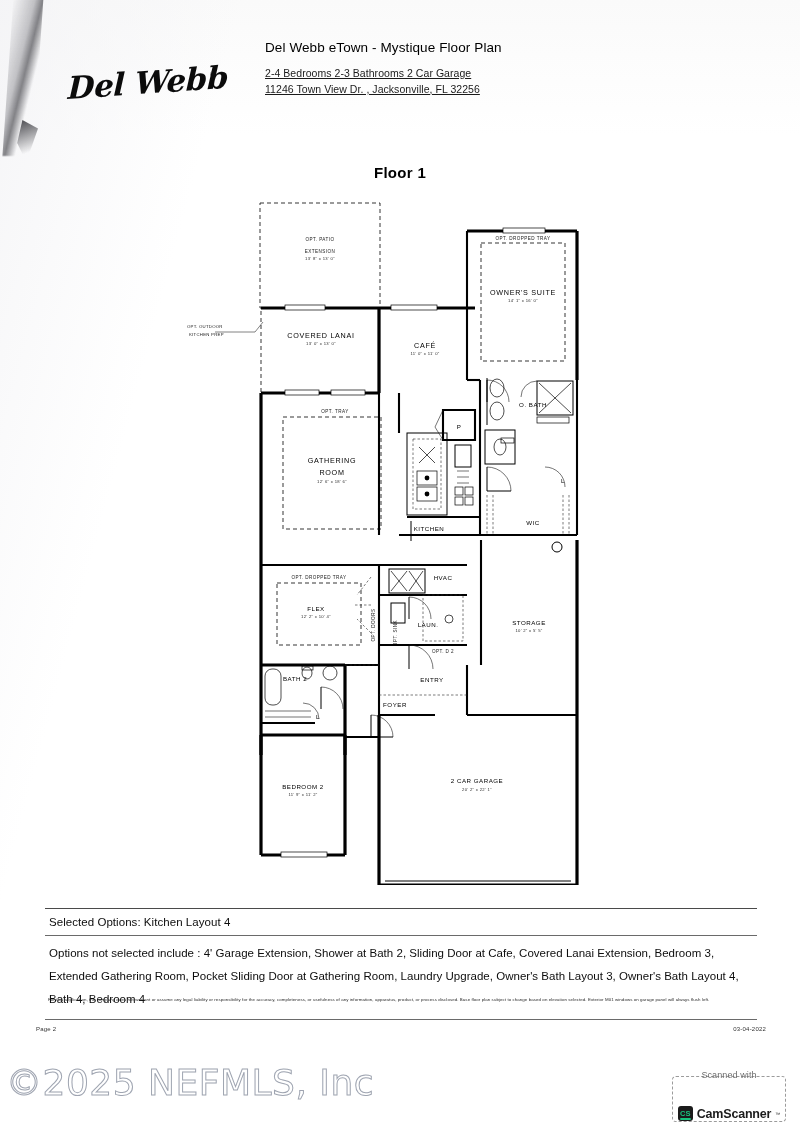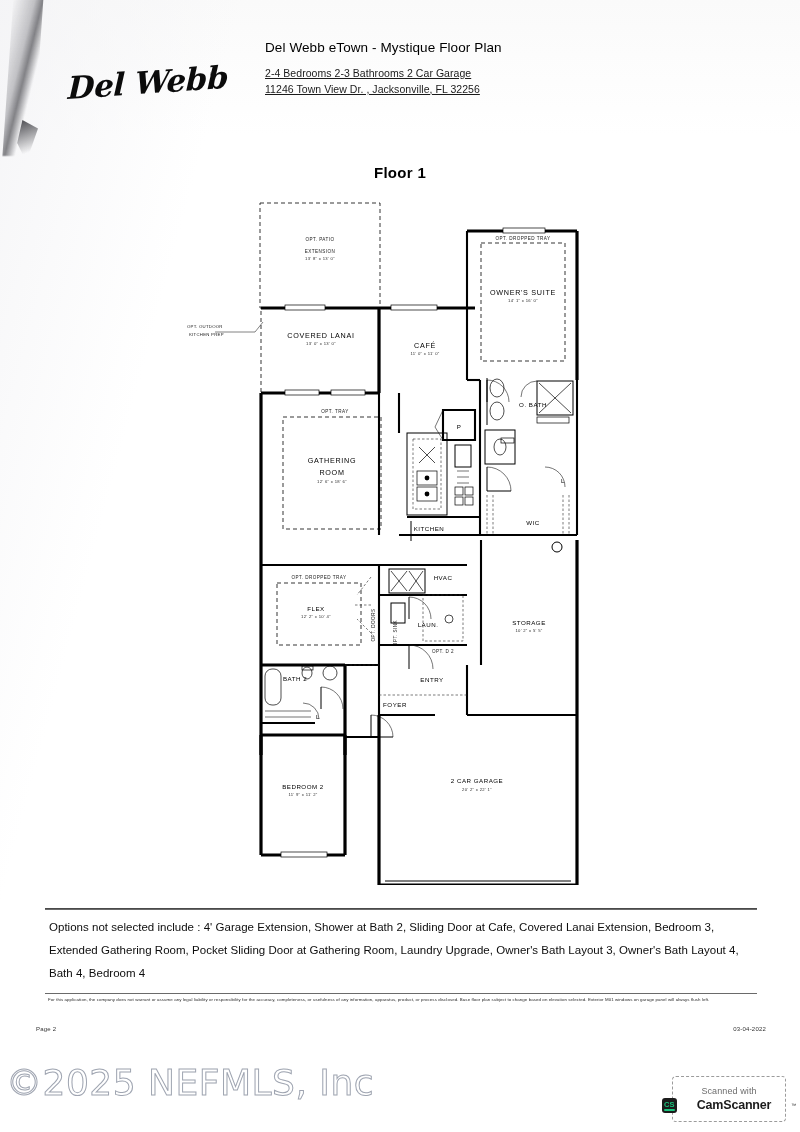--- a/index.html
+++ b/index.html
@@ -190,32 +190,33 @@
   #camscanner {
     position: absolute;
     left: 672px; top: 1076px;
     width: 112px; height: 44px;
     border: 1px dashed #9b9b9b;
     border-radius: 4px;
     background: #fff;
     display: flex;
     flex-direction: column;
     align-items: center;
-    justify-content: center;
+    justify-content: flex-end;
   }
   #cs-top {
     font-size: 9px;
     color: #6d6d6d;
     margin-bottom: 2px;
     letter-spacing: 0.1px;
   }
   #cs-bottom {
     display: flex;
     align-items: center;
-    gap: 20px;
+    gap: 4px;
+    margin-top: 24px;
   }
   #cs-logo {
     width: 15px; height: 15px;
     background: #1b1b1b;
     border-radius: 3px;
     position: relative;
     display: flex;
     align-items: center;
     justify-content: center;
   }
@@ -486,20 +487,21 @@
       <path class="wall-med" d="M194 258 L194 340"></path>
       <path class="wall-med" d="M214 198 L214 238"></path>
       <path class="wall-med" d="M295 185 L282 185"></path>
       <path class="dash-fine" d="M160 470 L194 470"></path>
       <path class="dash-fine" d="M194 500 L282 500"></path>
     </svg>
   </div>
 
   <div id="options-block">
     <div class="rule"></div>
+    <div id="selected-options">Selected Options: Kitchen Layout 4</div>
     <div class="rule thin"></div>
     <div id="not-selected">Options not selected include : 4' Garage Extension, Shower at Bath 2, Sliding Door at Cafe, Covered Lanai Extension, Bedroom 3, Extended Gathering Room, Pocket Sliding Door at Gathering Room, Laundry Upgrade, Owner's Bath Layout 3, Owner's Bath Layout 4, Bath 4, Bedroom 4</div>
     <div class="rule thin"></div>
   </div>
 
   <div id="disclaimer">For this application, the company does not warrant or assume any legal liability or responsibility for the accuracy, completeness, or usefulness of any information, apparatus, product, or process disclosed. Base floor plan subject to change based on elevation selected. Exterior M01 windows on garage panel will always flush left.</div>
 
   <div id="footer-row">
     <span id="page-num">Page 2</span>
     <span id="doc-date">03-04-2022</span>

